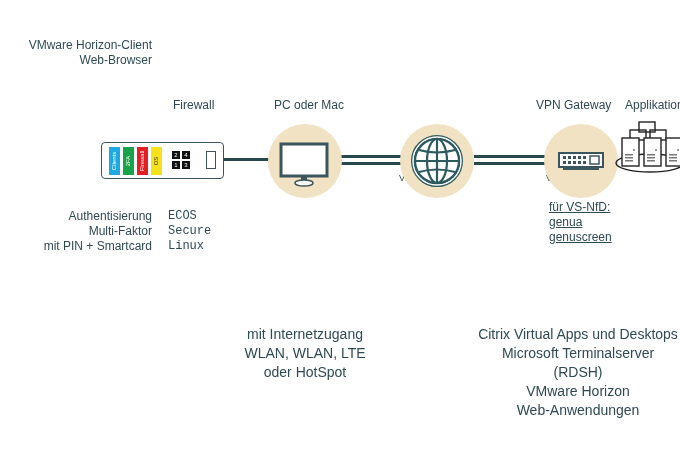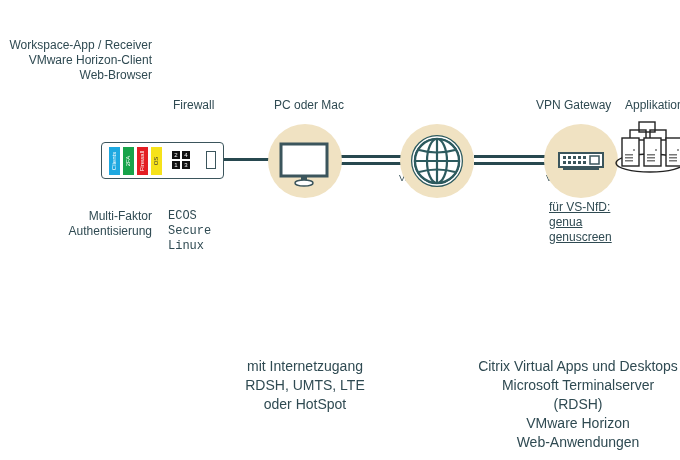--- a/index.html
+++ b/index.html
@@ -1,35 +1,34 @@
 <!DOCTYPE html>
 <html><head>
 <meta charset="utf-8">
 <style>
   html, body { margin: 0; padding: 0; background: #ffffff; }
   body { width: 680px; height: 460px; position: relative; overflow: hidden;
          font-family: "Liberation Sans", sans-serif; color: #2f4a52; }
   .txt { position: absolute; font-size: 12px; line-height: 15px; color: #2f4a52; white-space: nowrap; }
   .right { text-align: right; }
   .center { text-align: center; }
-  .big { font-size: 14px; line-height: 19px; margin-top: 32px; }
+  .big { font-size: 14px; line-height: 19px; }
   .circle { position: absolute; width: 74px; height: 74px; border-radius: 50%; background: #f0e2c2; }
   .line { position: absolute; background: #27484f; }
   .vpn { position: absolute; font-size: 9px; color: #2f4a52; margin-left: 36px; }
   .device { position: absolute; left: 101px; top: 142px; width: 123px; height: 37px;
             border: 1.5px solid #3b555c; border-radius: 4px; background: #fff; box-sizing: border-box; }
   .strip { position: absolute; top: 4px; width: 11px; height: 28px; display: flex; align-items: center; justify-content: center; }
   .strip span { transform: rotate(-90deg); font-size: 6px; white-space: nowrap; display: block; }
   .key { position: absolute; width: 8px; height: 8px; background: #111; color: #fff; font-size: 6px; line-height: 8px; text-align: center; }
 </style>
 </head>
 <body>
 
 <div class="txt right" style="right:528px; top:38px;">
-  <div>Workspace-App / Receiver</div>
   <div>VMware Horizon-Client</div>
   <div>Web-Browser</div>
 </div>
 
 <div class="txt" style="left:173px; top:98px;">Firewall</div>
 <div class="txt" style="left:274px; top:98px;">PC oder Mac</div>
 <div class="txt" style="left:536px; top:98px;">VPN Gateway</div>
 <div class="txt" style="left:625px; top:98px;">Applikationen</div>
 
 <div class="device">
@@ -130,39 +129,40 @@
     <rect x="57" y="38" width="8" height="1.5"></rect>
       <rect x="57" y="41" width="8" height="1.5"></rect>
       <rect x="57" y="44" width="8" height="1.5"></rect>
     <circle cx="22" cy="34" r="1"></circle>
       <circle cx="44" cy="34" r="1"></circle>
       <circle cx="66" cy="34" r="1"></circle>
   </g>
 </svg>
 
 <div class="txt right" style="right:528px; top:209px;">
+  <div>Authentisierung</div>
   <div>Multi-Faktor</div>
-  <div>Authentisierung</div>
+  <div>mit PIN + Smartcard</div>
 </div>
 
 <div class="txt" style="left:168px; top:209px;font-family:Liberation Mono, monospace;">
   <div>ECOS</div>
   <div>Secure</div>
   <div>Linux</div>
 </div>
 
 <div class="txt" style="left:549px; top:200px;text-decoration:underline;">
   <div>für VS-NfD:</div>
   <div>genua</div>
   <div>genuscreen</div>
 </div>
 
 <div class="txt big center" style="left:225px; top:325px; width:160px;">
   <div>mit Internetzugang</div>
-  <div>RDSH, UMTS, LTE</div>
+  <div>WLAN, WLAN, LTE</div>
   <div>oder HotSpot</div>
 </div>
 
 <div class="txt big center" style="left:458px; top:325px; width:240px;">
   <div>Citrix Virtual Apps und Desktops</div>
   <div>Microsoft Terminalserver</div>
   <div>(RDSH)</div>
   <div>VMware Horizon</div>
   <div>Web-Anwendungen</div>
 </div>

